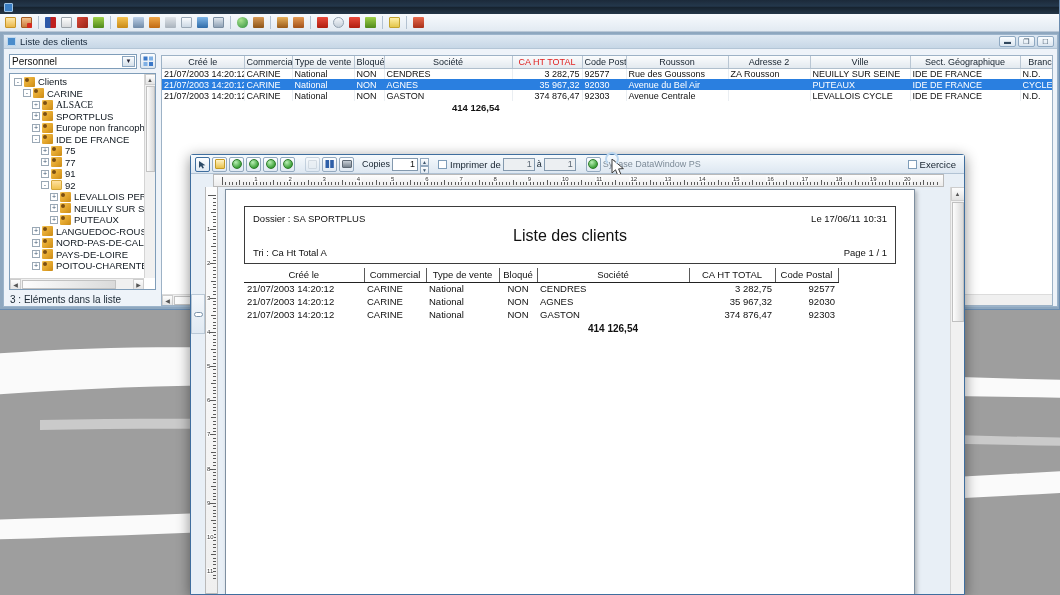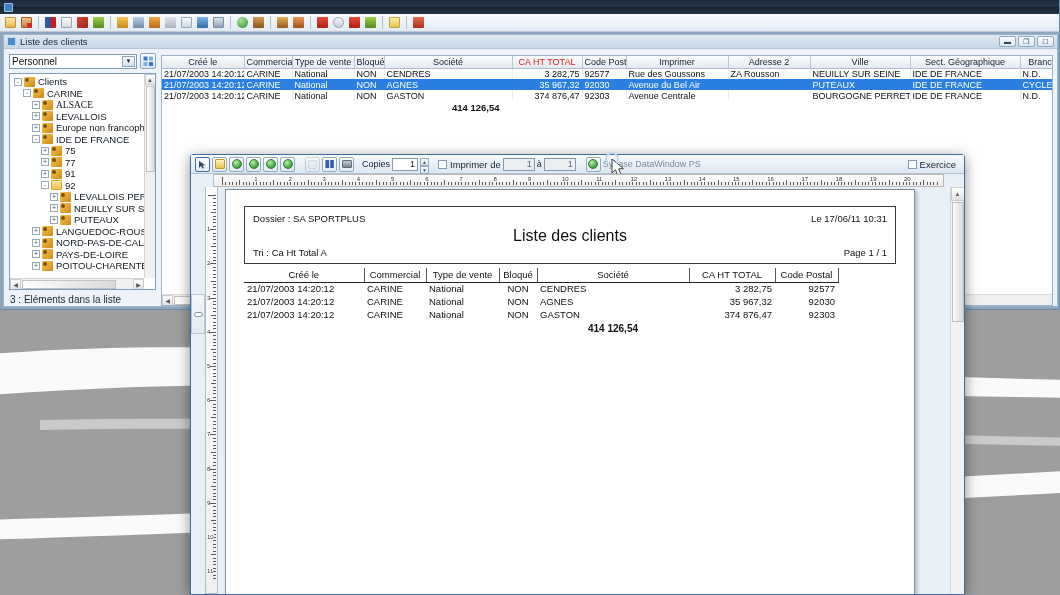--- a/index.html
+++ b/index.html
@@ -469,21 +469,21 @@
                   <span>CARINE</span>
                 </div>
                 <div class="tnode" style="padding-left: 18px; font-family: Liberation Serif, serif;">
                   <span class="tplus">+</span>
                   <span class="tico people"></span>
                   <span>ALSACE</span>
                 </div>
                 <div class="tnode" style="padding-left: 18px;">
                   <span class="tplus">+</span>
                   <span class="tico people"></span>
-                  <span>LEVALLOIS</span>
+                  <span>SPORTPLUS</span>
                 </div>
                 <div class="tnode" style="padding-left: 18px;">
                   <span class="tplus">+</span>
                   <span class="tico people"></span>
                   <span>Europe non francopho</span>
                 </div>
                 <div class="tnode" style="padding-left: 18px;">
                   <span class="tplus">-</span>
                   <span class="tico people"></span>
                   <span>IDE DE FRANCE</span>
@@ -580,21 +580,21 @@
               </colgroup>
               <thead>
                   <tr id="gt-head">
                     <th style="text-align: center;">Créé le</th>
                     <th style="text-align: center;">Commercial</th>
                     <th style="text-align: center;">Type de vente</th>
                     <th style="text-align: center;">Bloqué</th>
                     <th style="text-align: center;">Société</th>
                     <th class="ca" style="text-align: center; color: rgb(224, 32, 32);">CA HT TOTAL</th>
                     <th style="text-align: center;">Code Postal</th>
-                    <th style="text-align: center;">Imprimer</th>
+                    <th style="text-align: center;">Rousson</th>
                     <th style="text-align: center;">Adresse 2</th>
                     <th style="text-align: center;">Ville</th>
                     <th style="text-align: center;">Sect. Géographique</th>
                     <th style="text-align: center;">Branche</th>
                   </tr>
                 </thead>
               <tbody id="gt-body">
                   <tr>
                     <td>21/07/2003 14:20:12</td>
                     <td>CARINE</td>
@@ -626,21 +626,21 @@
                   <tr>
                     <td>21/07/2003 14:20:12</td>
                     <td>CARINE</td>
                     <td>National</td>
                     <td>NON</td>
                     <td>GASTON</td>
                     <td class="r">374 876,47</td>
                     <td>92303</td>
                     <td>Avenue Centrale</td>
                     <td></td>
-                    <td>BOURGOGNE PERRET</td>
+                    <td>LEVALLOIS CYCLE</td>
                     <td>IDE DE FRANCE</td>
                     <td>N.D.</td>
                   </tr>
                 </tbody>
             </table>
             <div id="grid-total">
               <span style="display:inline-block;width:290px"></span><span>414 126,54</span>
             </div>
             <div id="grid-bottom-scroll">
               <span class="scr-arrow">◀</span>

